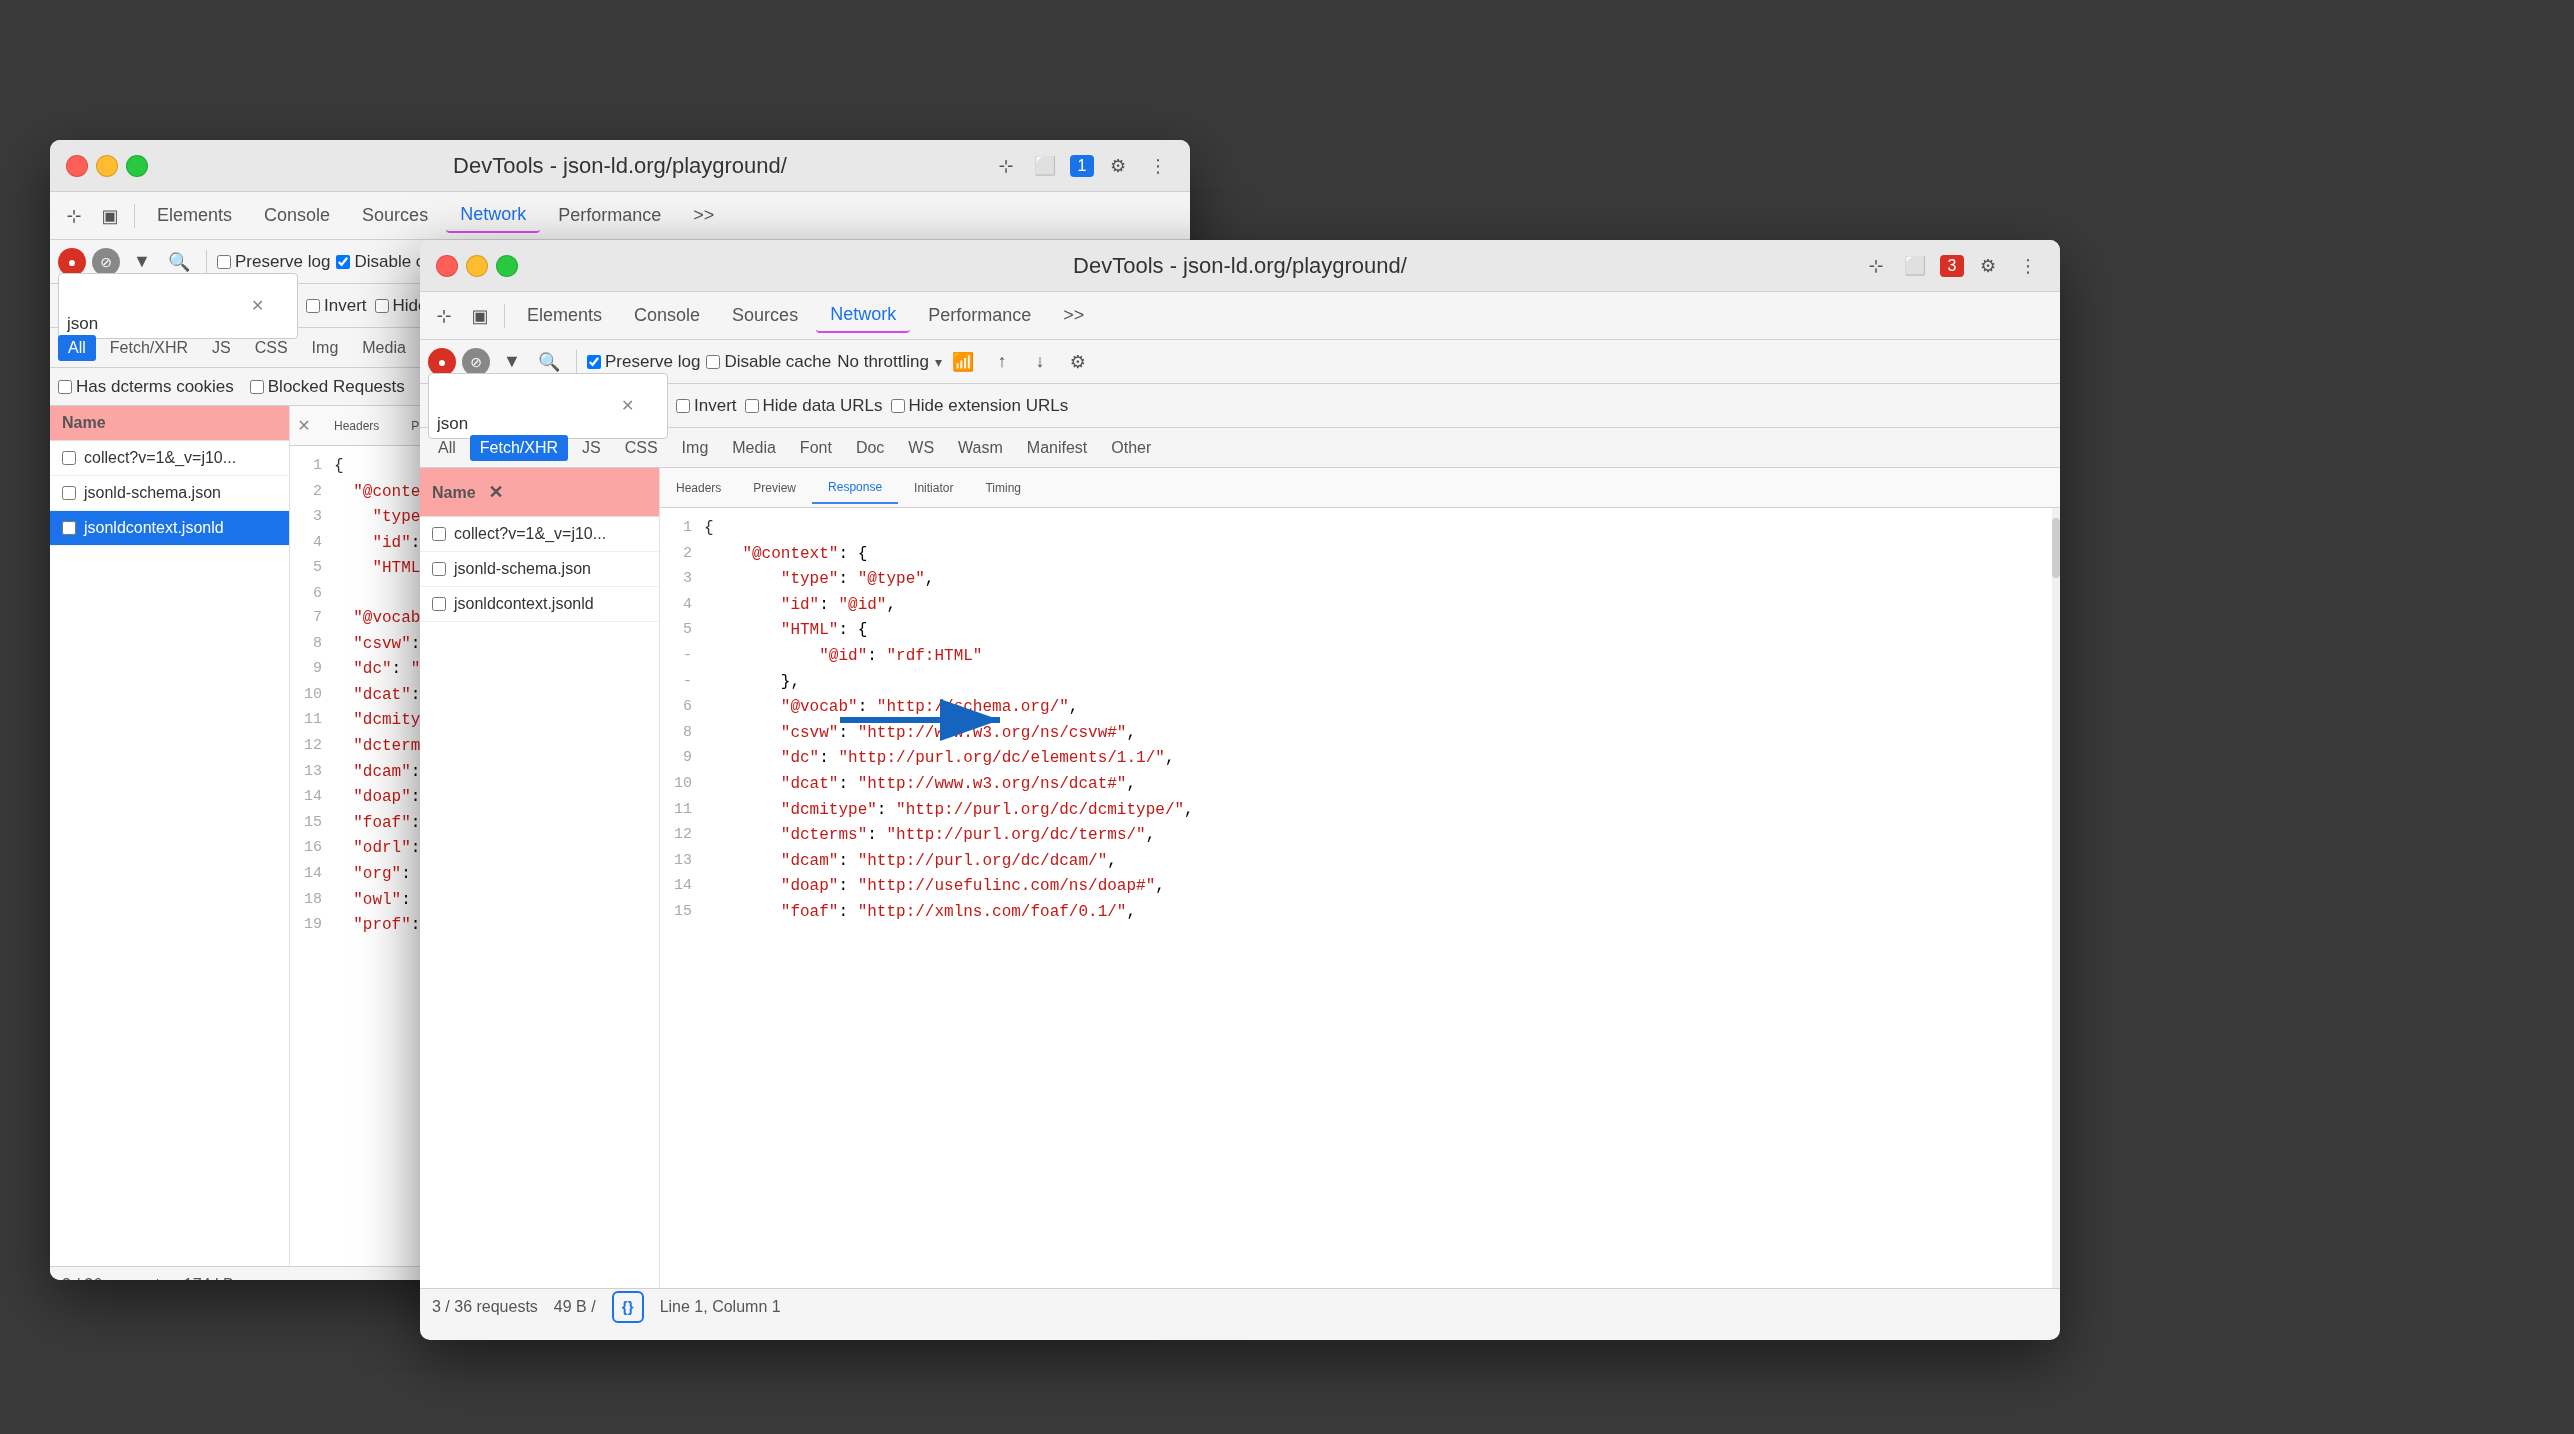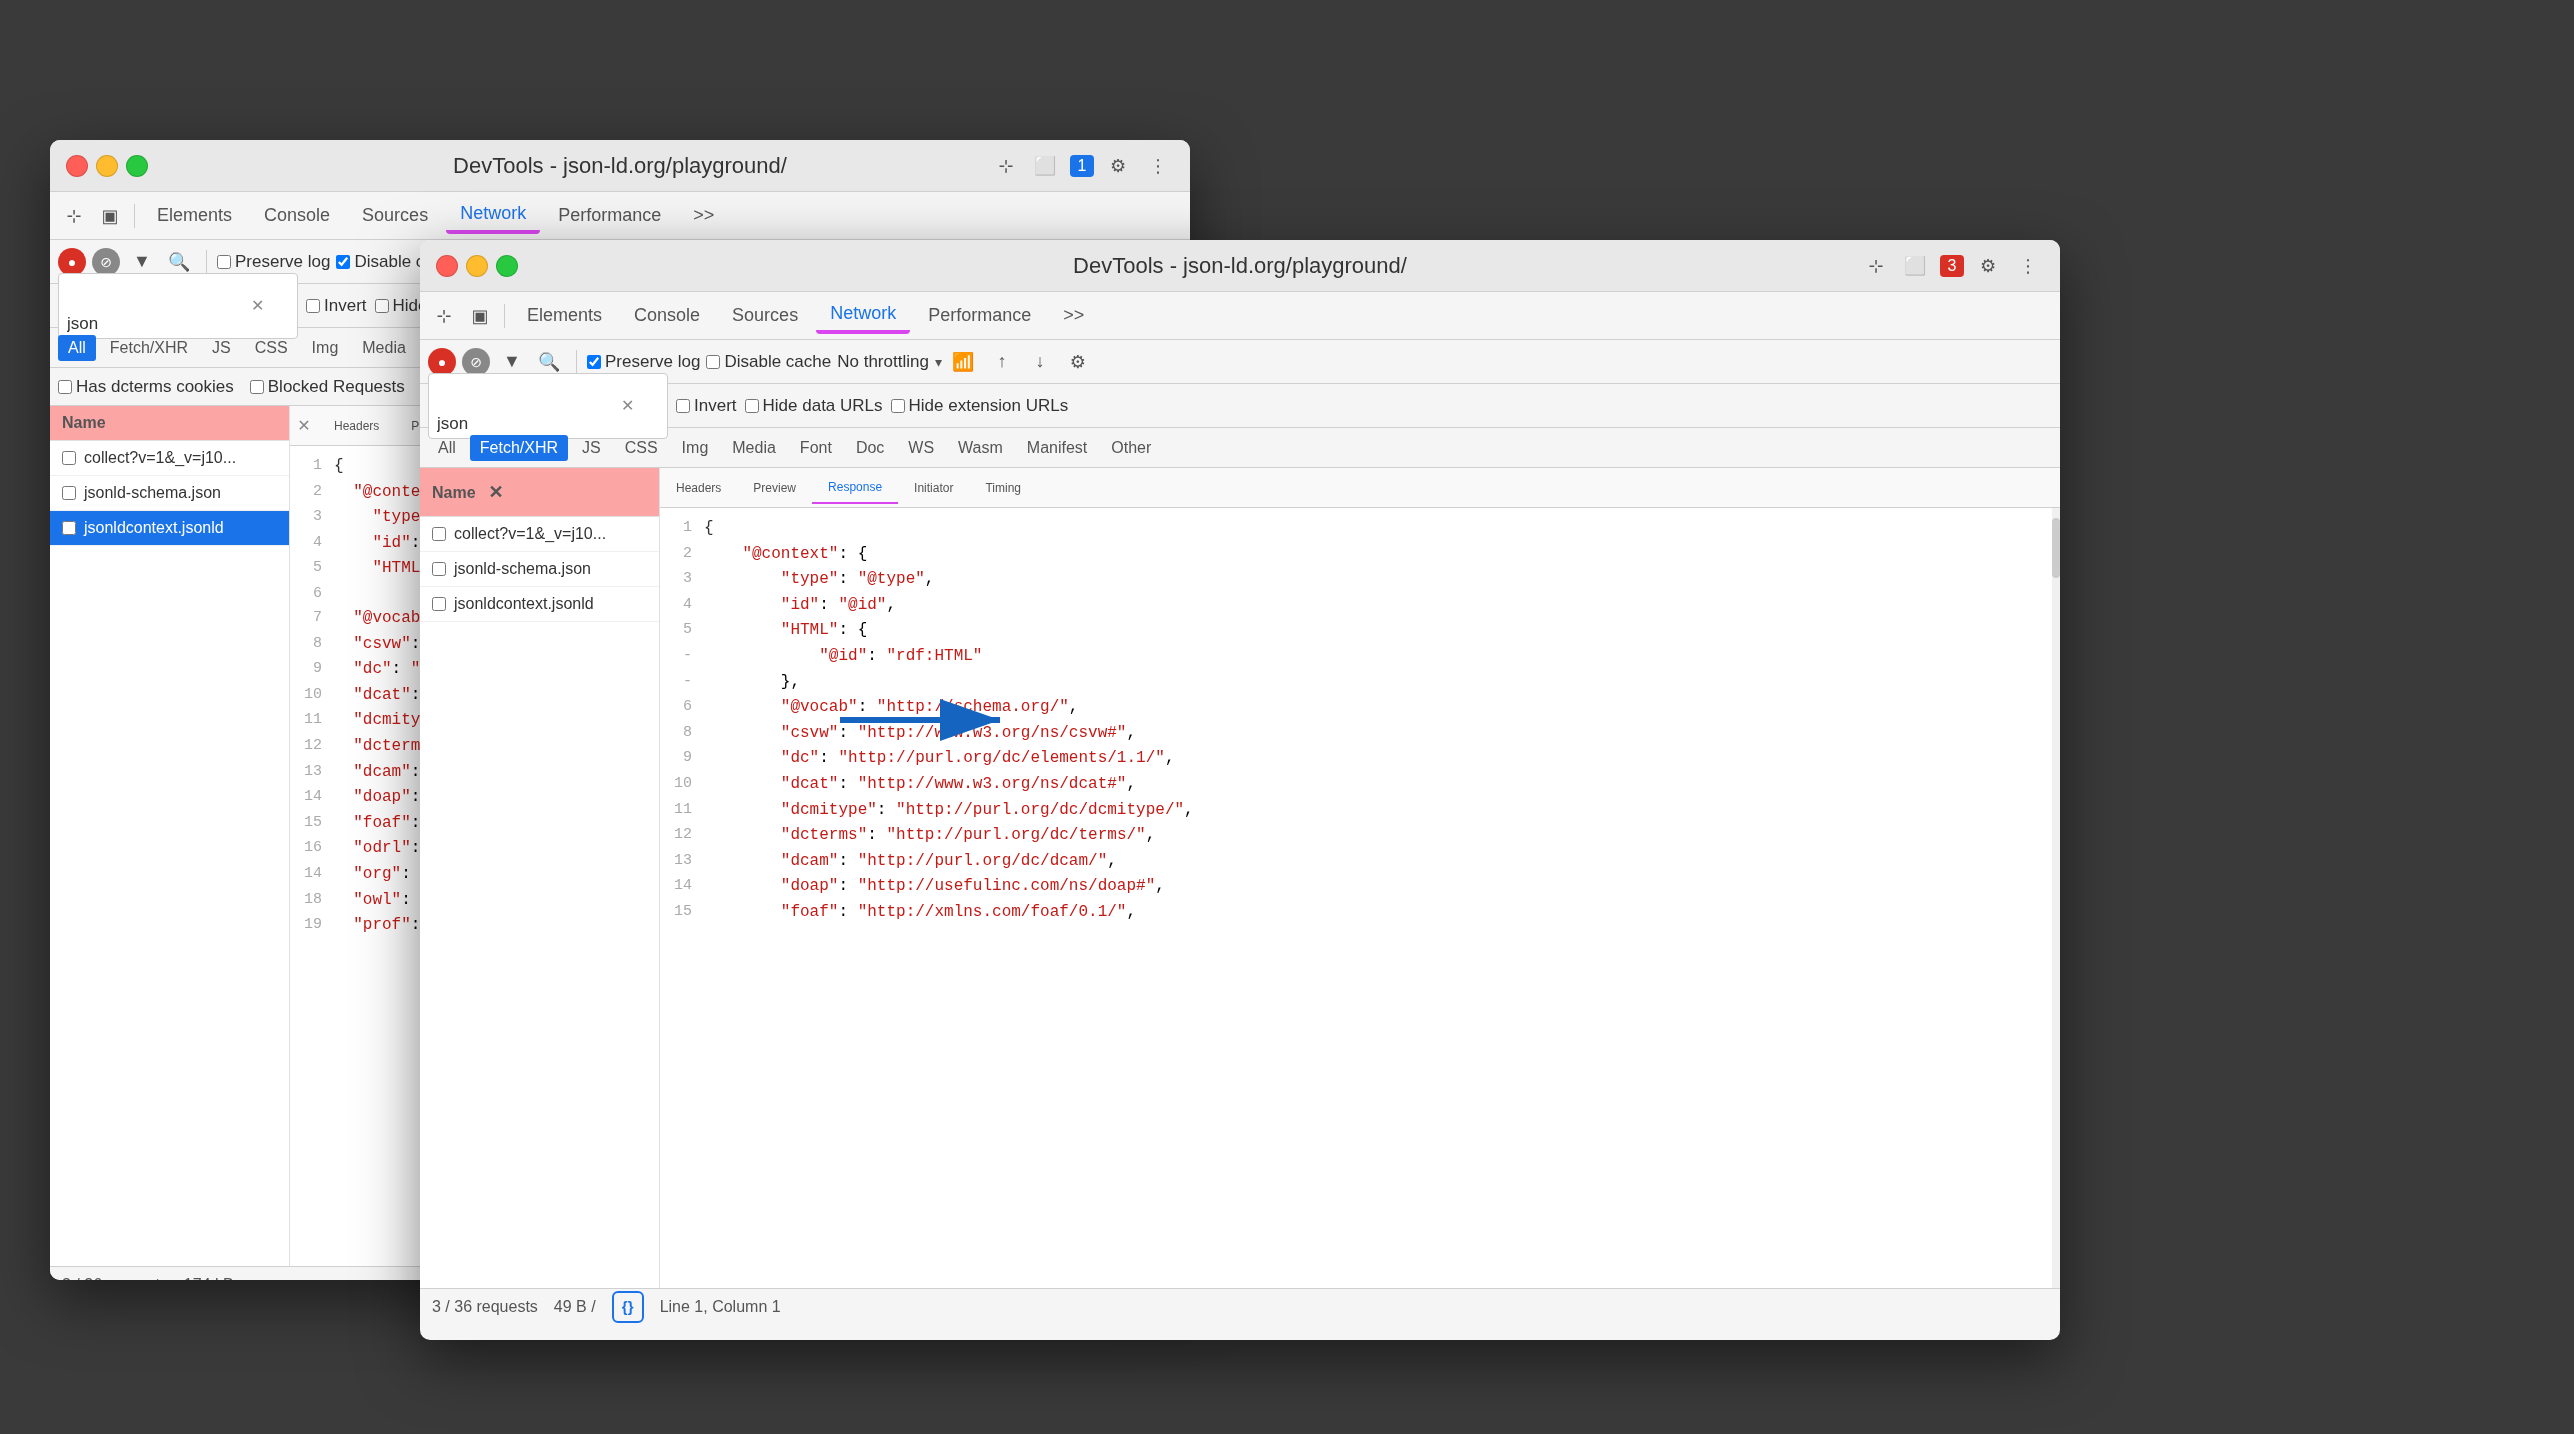--- a/index.html
+++ b/index.html
@@ -88,21 +88,21 @@
     .tab-item {
       padding: 6px 14px;
       font-size: 18px;
       color: #555;
       cursor: pointer;
       border-radius: 4px;
     }
 
     .tab-item.active {
       color: #1a73e8;
-      border-bottom: 4px solid #d946ef;
+      border-bottom: 2px solid #d946ef;
     }
 
     .toolbar-icons {
       display: flex;
       align-items: center;
       gap: 8px;
       margin-left: auto;
     }
 
     .icon-btn {
@@ -297,21 +297,21 @@
 
     .response-tab {
       padding: 8px 16px;
       font-size: 12px;
       color: #555;
       cursor: pointer;
     }
 
     .response-tab.active {
       color: #1a73e8;
-      border-bottom: 2px solid #d946ef;
+      border-bottom: 2px solid #3b82f6;
     }
 
     
     .code-area {
       flex: 1;
       overflow: auto;
       padding: 8px 0;
       font-family: 'Courier New', Courier, monospace;
       font-size: 16px;
       line-height: 1.6;

